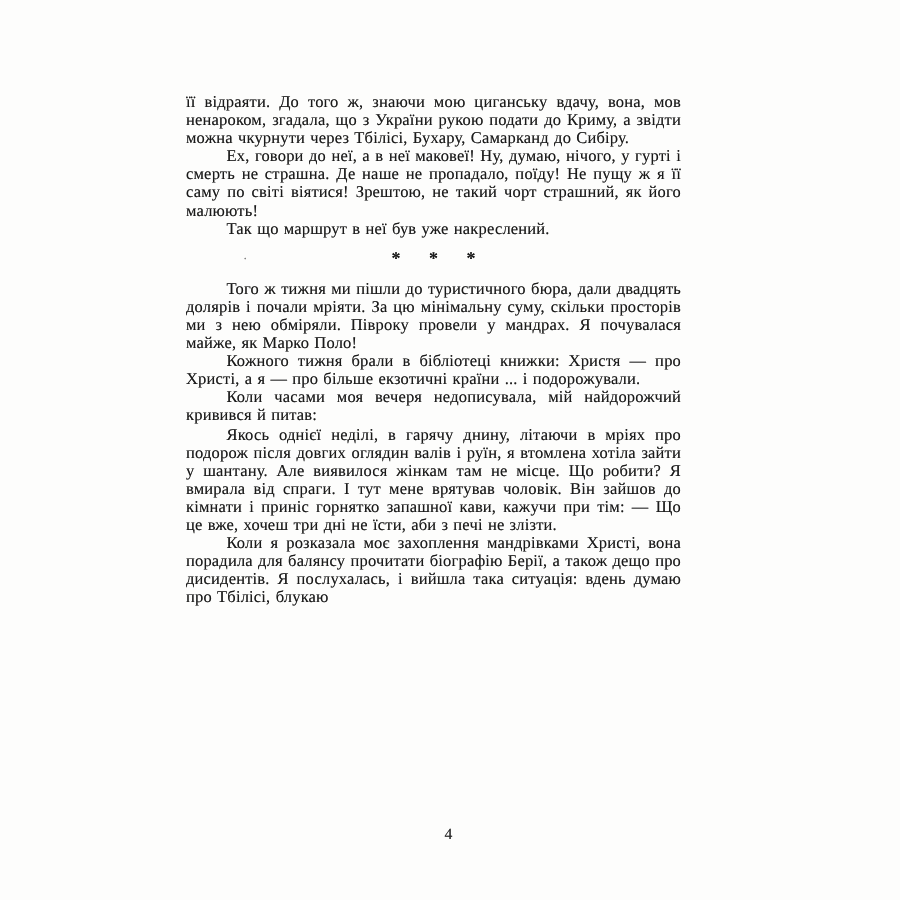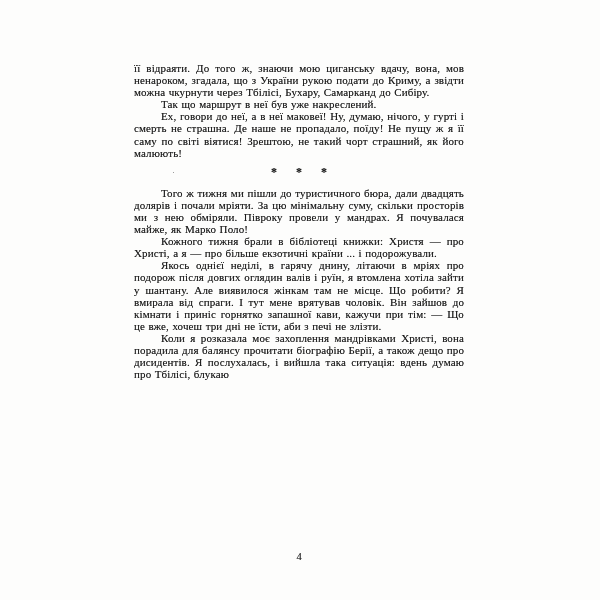--- a/index.html
+++ b/index.html
@@ -13,21 +13,21 @@
   .scan-page {
     position: relative;
     width: 600px;
     height: 600px;
     background: #fdfdfc;
     font-family: "Liberation Serif", "DejaVu Serif", serif;
     color: #1b1b1b;
   }
   .text-block {
     position: absolute;
-    left: 134px;
+    left: 124px;
     top: 62px;
     width: 330px;
     font-size: 11px;
     line-height: 12.1px;
     letter-spacing: 0.12px;
     word-spacing: 0.6px;
     text-align: justify;
     text-shadow: 0 0 0.4px rgba(20,20,20,0.55);
   }
   .text-block p {
@@ -69,28 +69,29 @@
     color: #2a2a2a;
     text-shadow: 0 0 0.4px rgba(20,20,20,0.5);
   }
 </style>
 </head>
 <body>
 
 <div class="scan-page">
   <div class="text-block">
     <p class="continuation">її відраяти. До того ж, знаючи мою циганську вдачу, вона, мов ненароком, згадала, що з України рукою подати до Криму, а звідти можна чкурнути через Тбілісі, Бухару, Самарканд до Сибіру.</p>
+    <p>Ех, говори до неї, а в неї маковеї! Ну, думаю, нічого, у гурті і смерть не страшна. Де наше не пропадало, поїду! Не пущу ж я її саму по світі віятися! Зрештою, не такий чорт страшний, як його малюють!</p>
     <p>Так що маршрут в неї був уже накреслений.</p>
-    <p>Ех, говори до неї, а в неї маковеї! Ну, думаю, нічого, у гурті і смерть не страшна. Де наше не пропадало, поїду! Не пущу ж я її саму по світі віятися! Зрештою, не такий чорт страшний, як його малюють!</p>
 
     <div class="divider">
       <span class="left-dot">·</span>
       <span class="stars">* * *</span>
     </div>
 
     <p>Того ж тижня ми пішли до туристичного бюра, дали двадцять долярів і почали мріяти. За цю мінімальну суму, скільки просторів ми з нею обміряли. Півроку провели у мандрах. Я почувалася майже, як Марко Поло!</p>
     <p>Кожного тижня брали в бібліотеці книжки: Христя — про Христі, а я — про більше екзотичні країни ... і подорожували.</p>
+    <p>Коли часами моя вечеря недописувала, мій найдорожчий кривився й питав:</p>
     <p>Якось однієї неділі, в гарячу днину, літаючи в мріях про подорож після довгих оглядин валів і руїн, я втомлена хотіла зайти у шантану. Але виявилося жінкам там не місце. Що робити? Я вмирала від спраги. І тут мене врятував чоловік. Він зайшов до кімнати і приніс горнятко запашної кави, кажучи при тім: — Що це вже, хочеш три дні не їсти, аби з печі не злізти.</p>
     <p>Коли я розказала моє захоплення мандрівками Христі, вона порадила для балянсу прочитати біографію Берії, а також дещо про дисидентів. Я послухалась, і вийшла така ситуація: вдень думаю про Тбілісі, блукаю</p>
   </div>
 
   <div class="page-number">4</div>
 </div>
 
 </body></html>

